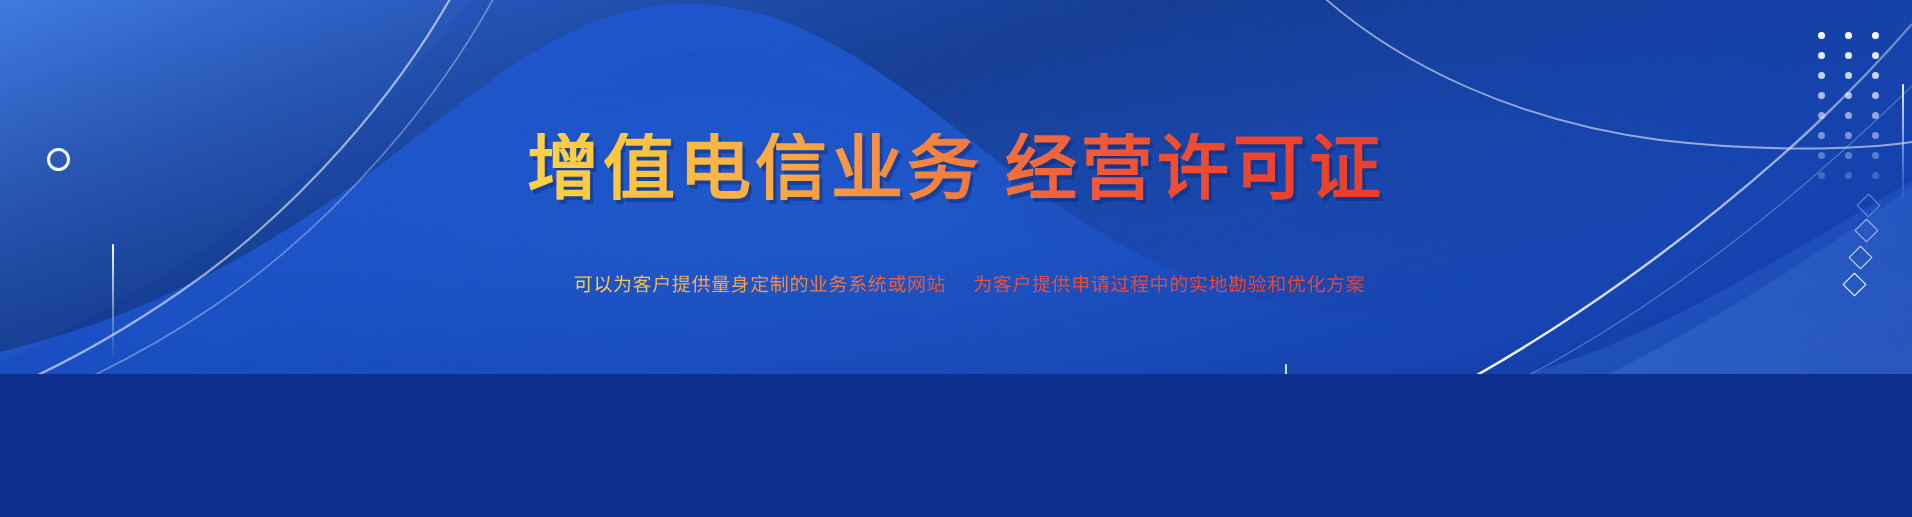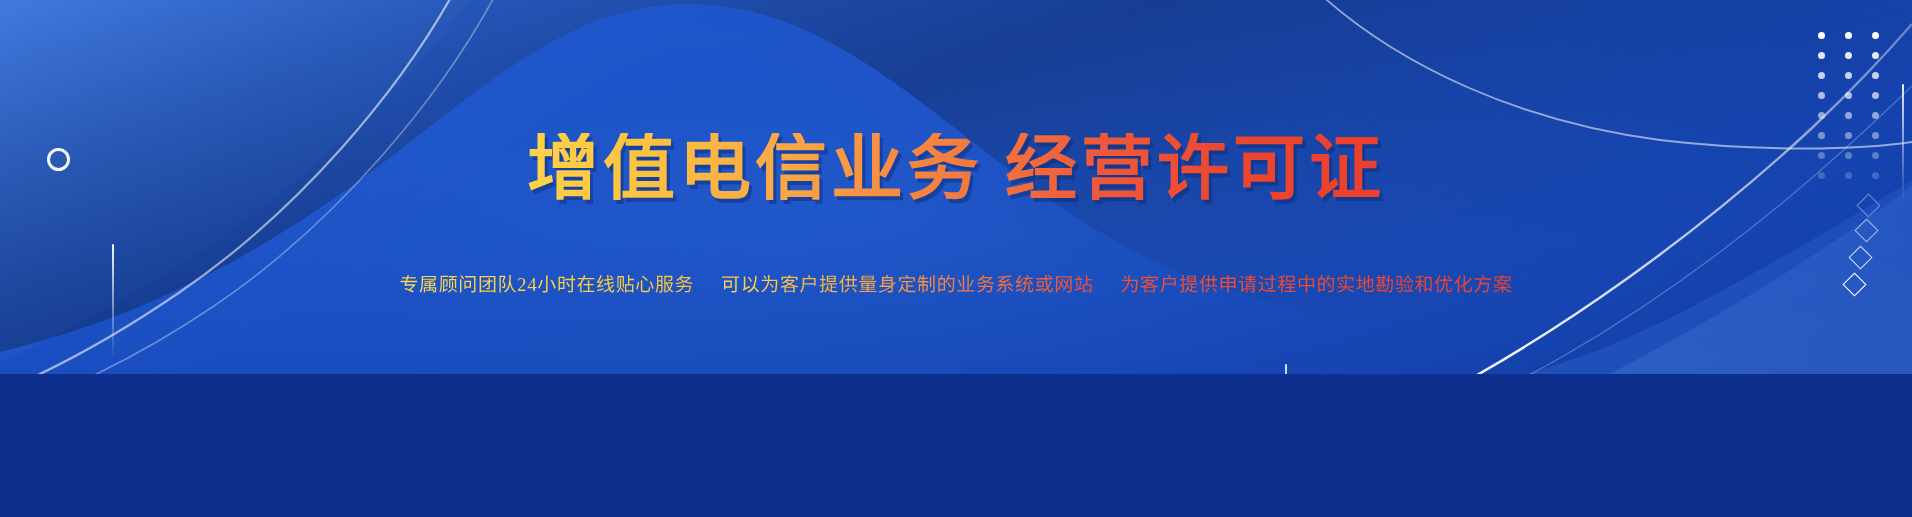--- a/index.html
+++ b/index.html
@@ -314,21 +314,20 @@
       <div class="diamond" style="left: 22px; top: 0px; opacity: 0.38;"></div>
       <div class="diamond" style="left: 20px; top: 25px; opacity: 0.59;"></div>
       <div class="diamond" style="left: 14px; top: 52px; opacity: 0.8;"></div>
       <div class="diamond" style="left: 8px; top: 79px; opacity: 1.01;"></div>
     </div>
 
   <div id="content">
     <div id="headline">增值电信业务 经营许可证</div>
 
     <div id="subtitle-row">
-      <span class="sub-part" id="sub-part-0">专属顾问团队24小时在线贴心服务</span>
       <span class="sub-gap"></span>
       <span class="sub-part" id="sub-part-1">可以为客户提供量身定制的业务系统或网站</span>
       <span class="sub-gap"></span>
       <span class="sub-part" id="sub-part-2">为客户提供申请过程中的实地勘验和优化方案</span>
     </div>
   </div>
 
 </div>
 
 </body></html>

